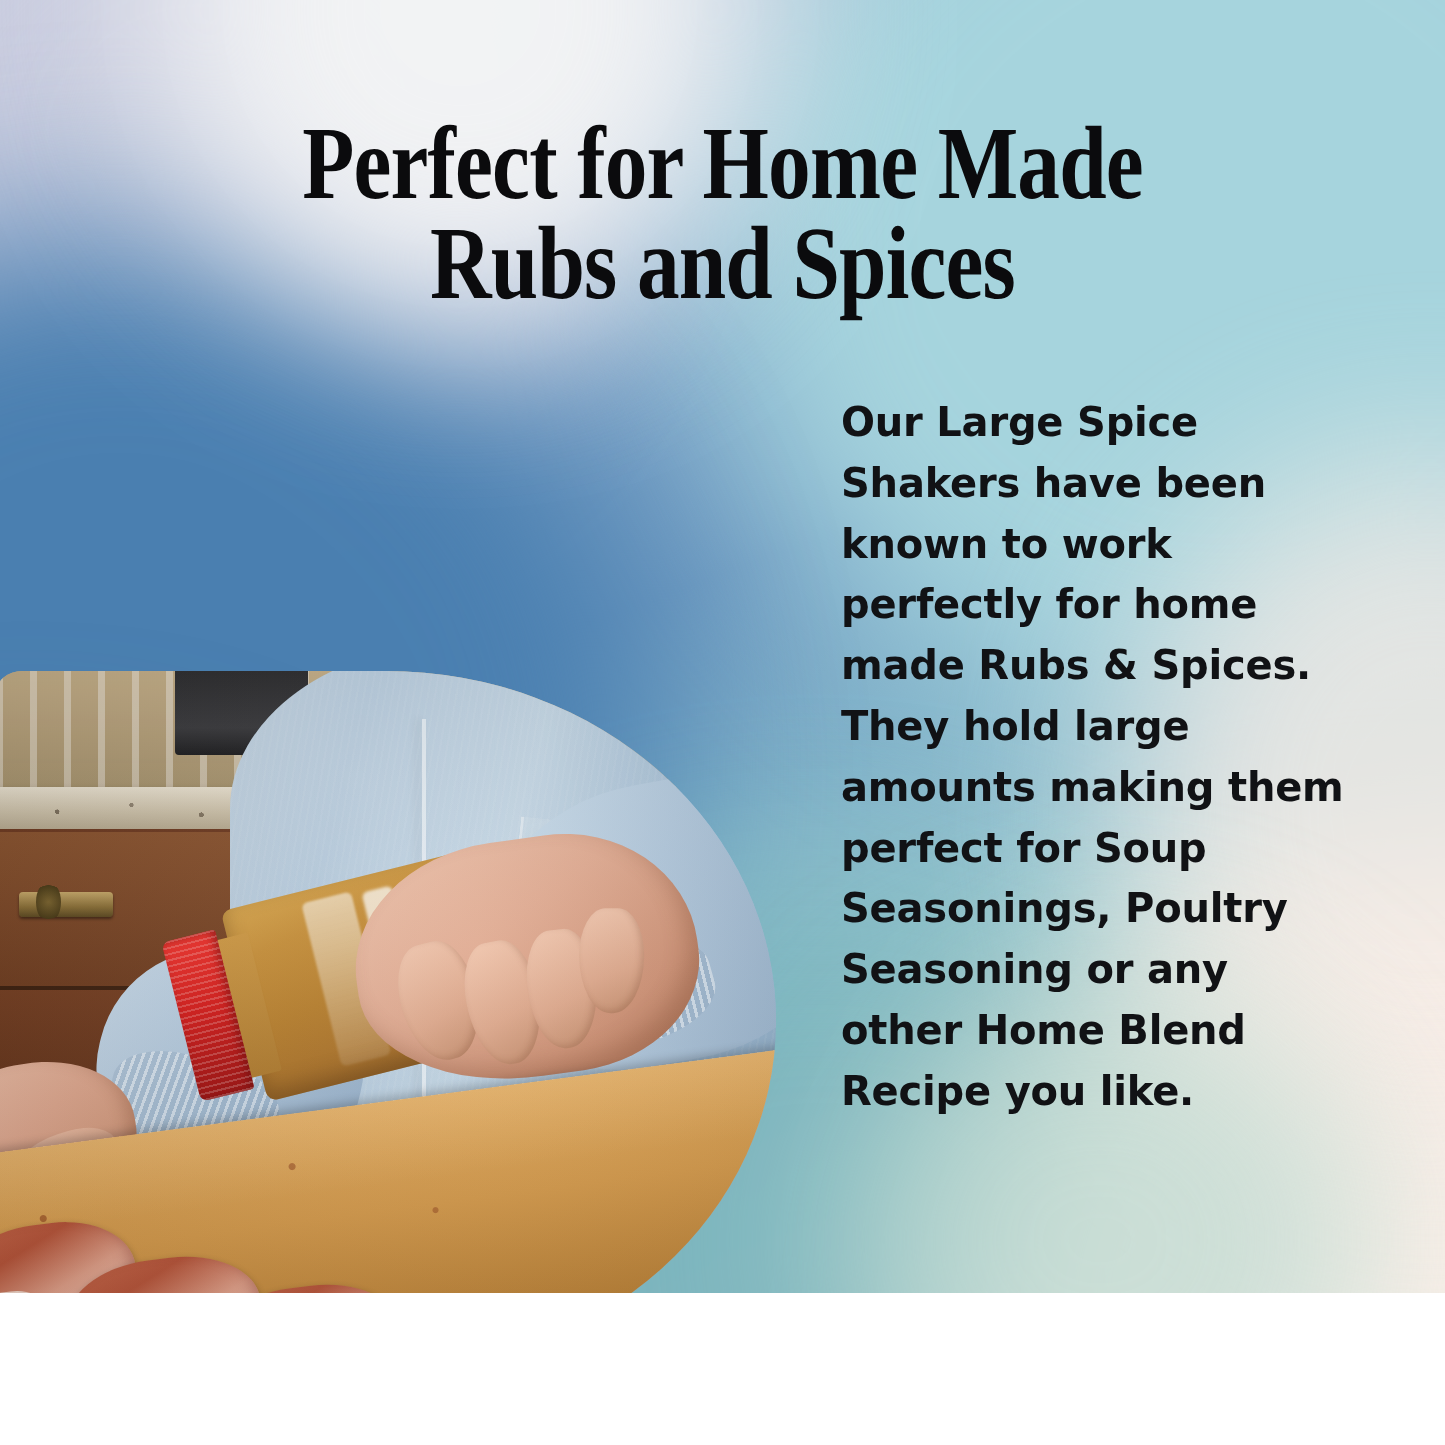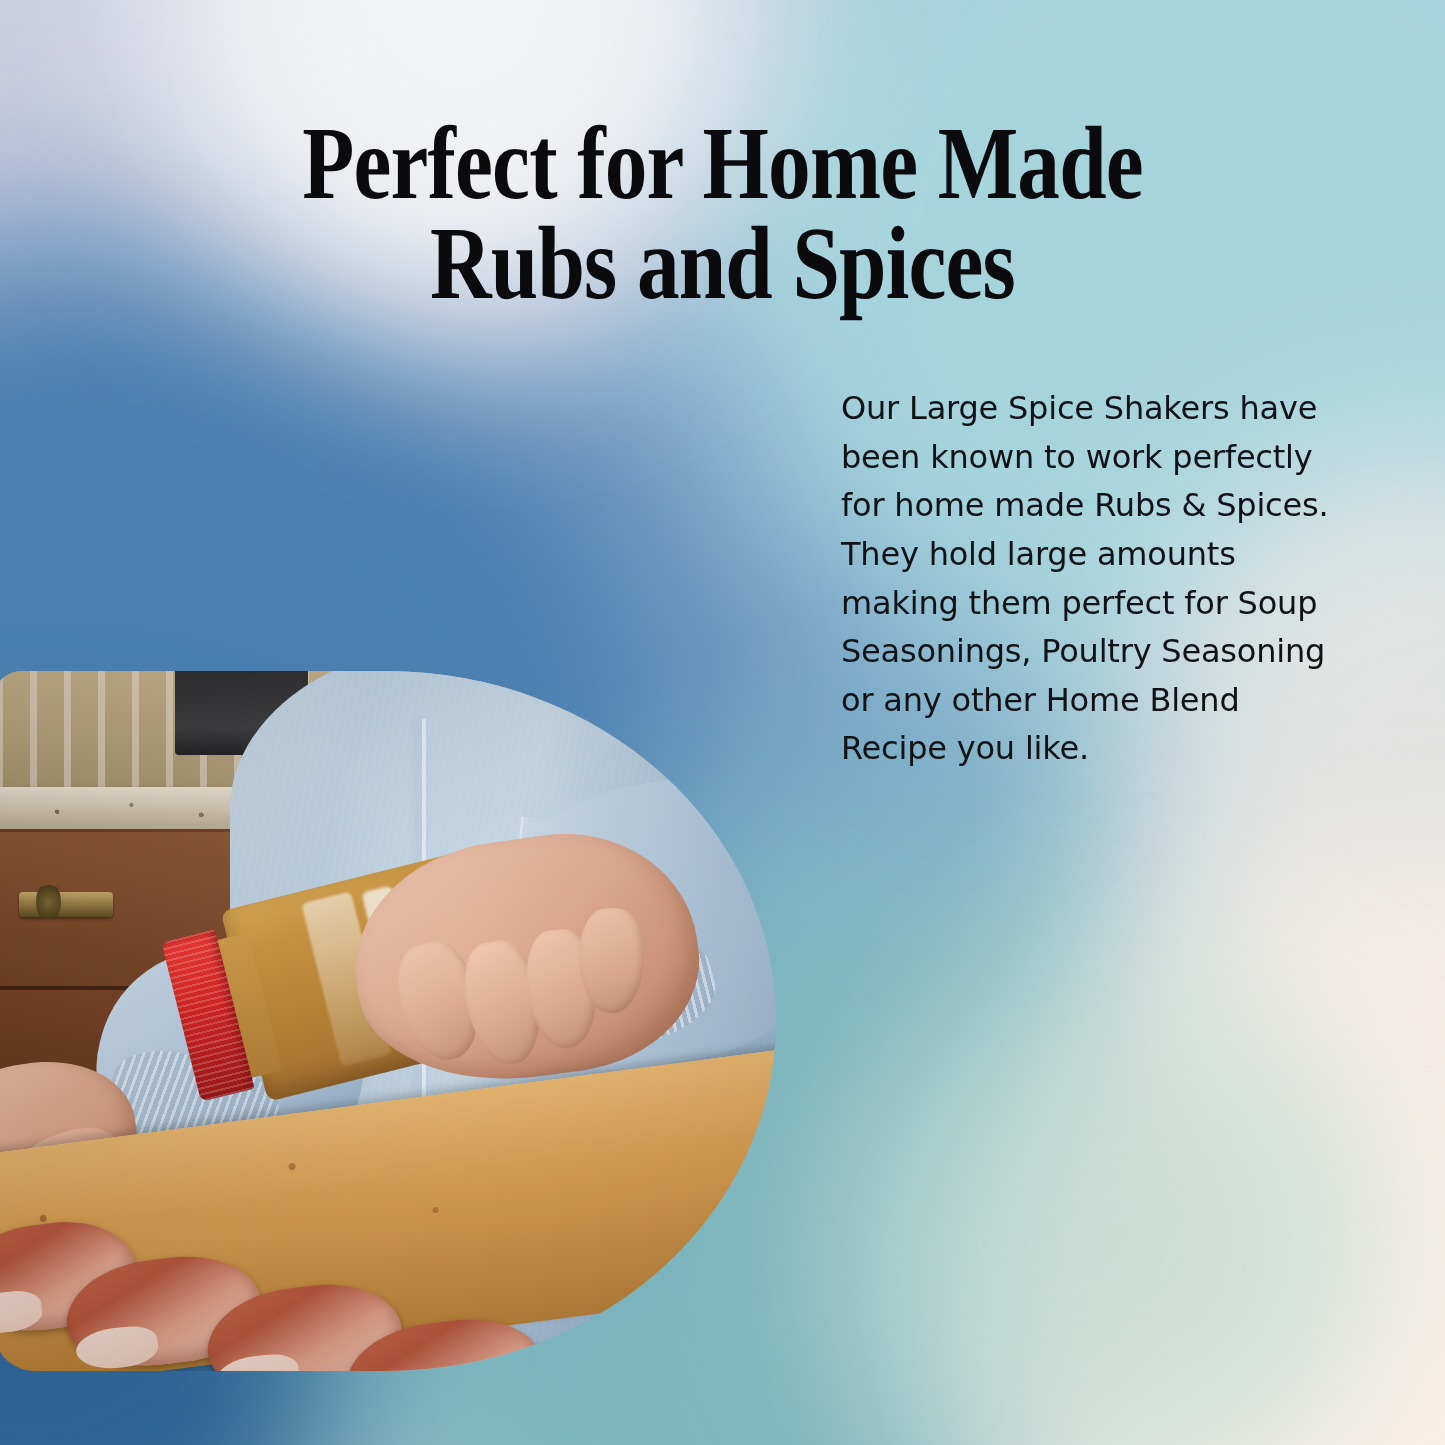--- a/index.html
+++ b/index.html
@@ -4,21 +4,21 @@
 <title>Spice Shaker Product Feature</title>
 <style>
   html, body {
     margin: 0;
     padding: 0;
     background: #ffffff;
   }
   #canvas {
     position: relative;
     width: 1445px;
-    height: 1445px;
+    height: 1293px;
     overflow: hidden;
     font-family: "Liberation Sans", sans-serif;
   }
 
   
   .bg-base {
     position: absolute;
     inset: 0;
     background: linear-gradient(160deg,
         #c3c7dc 0%,
@@ -417,22 +417,22 @@
     pointer-events: none;
   }
 
   
   .body-copy {
     position: absolute;
     left: 841px;
     top: 352px;
     width: 510px;
     font-family: "DejaVu Sans", "Liberation Sans", sans-serif;
-    font-weight: 400;
-    font-size: 32px;
+    font-weight: 700;
+    font-size: 40px;
     line-height: 1.52;
     letter-spacing: -0.2px;
     color: #111215;
     white-space: pre-line;
   }
 </style>
 </head>
 <body>
 
 <div id="canvas">

